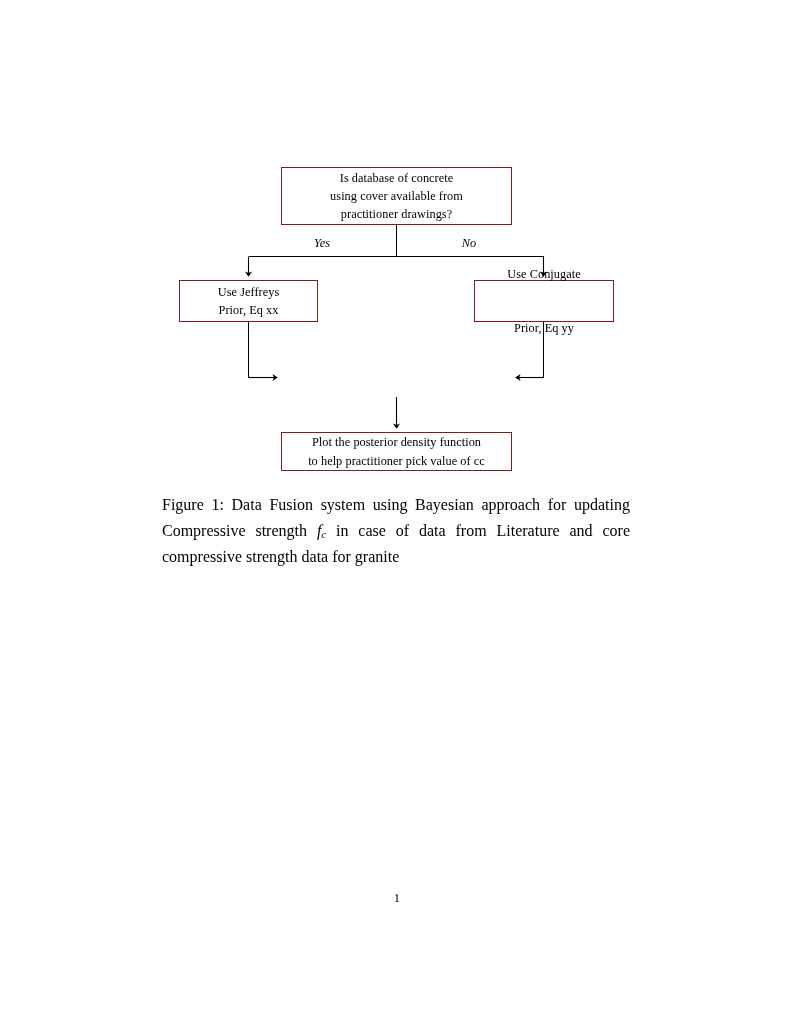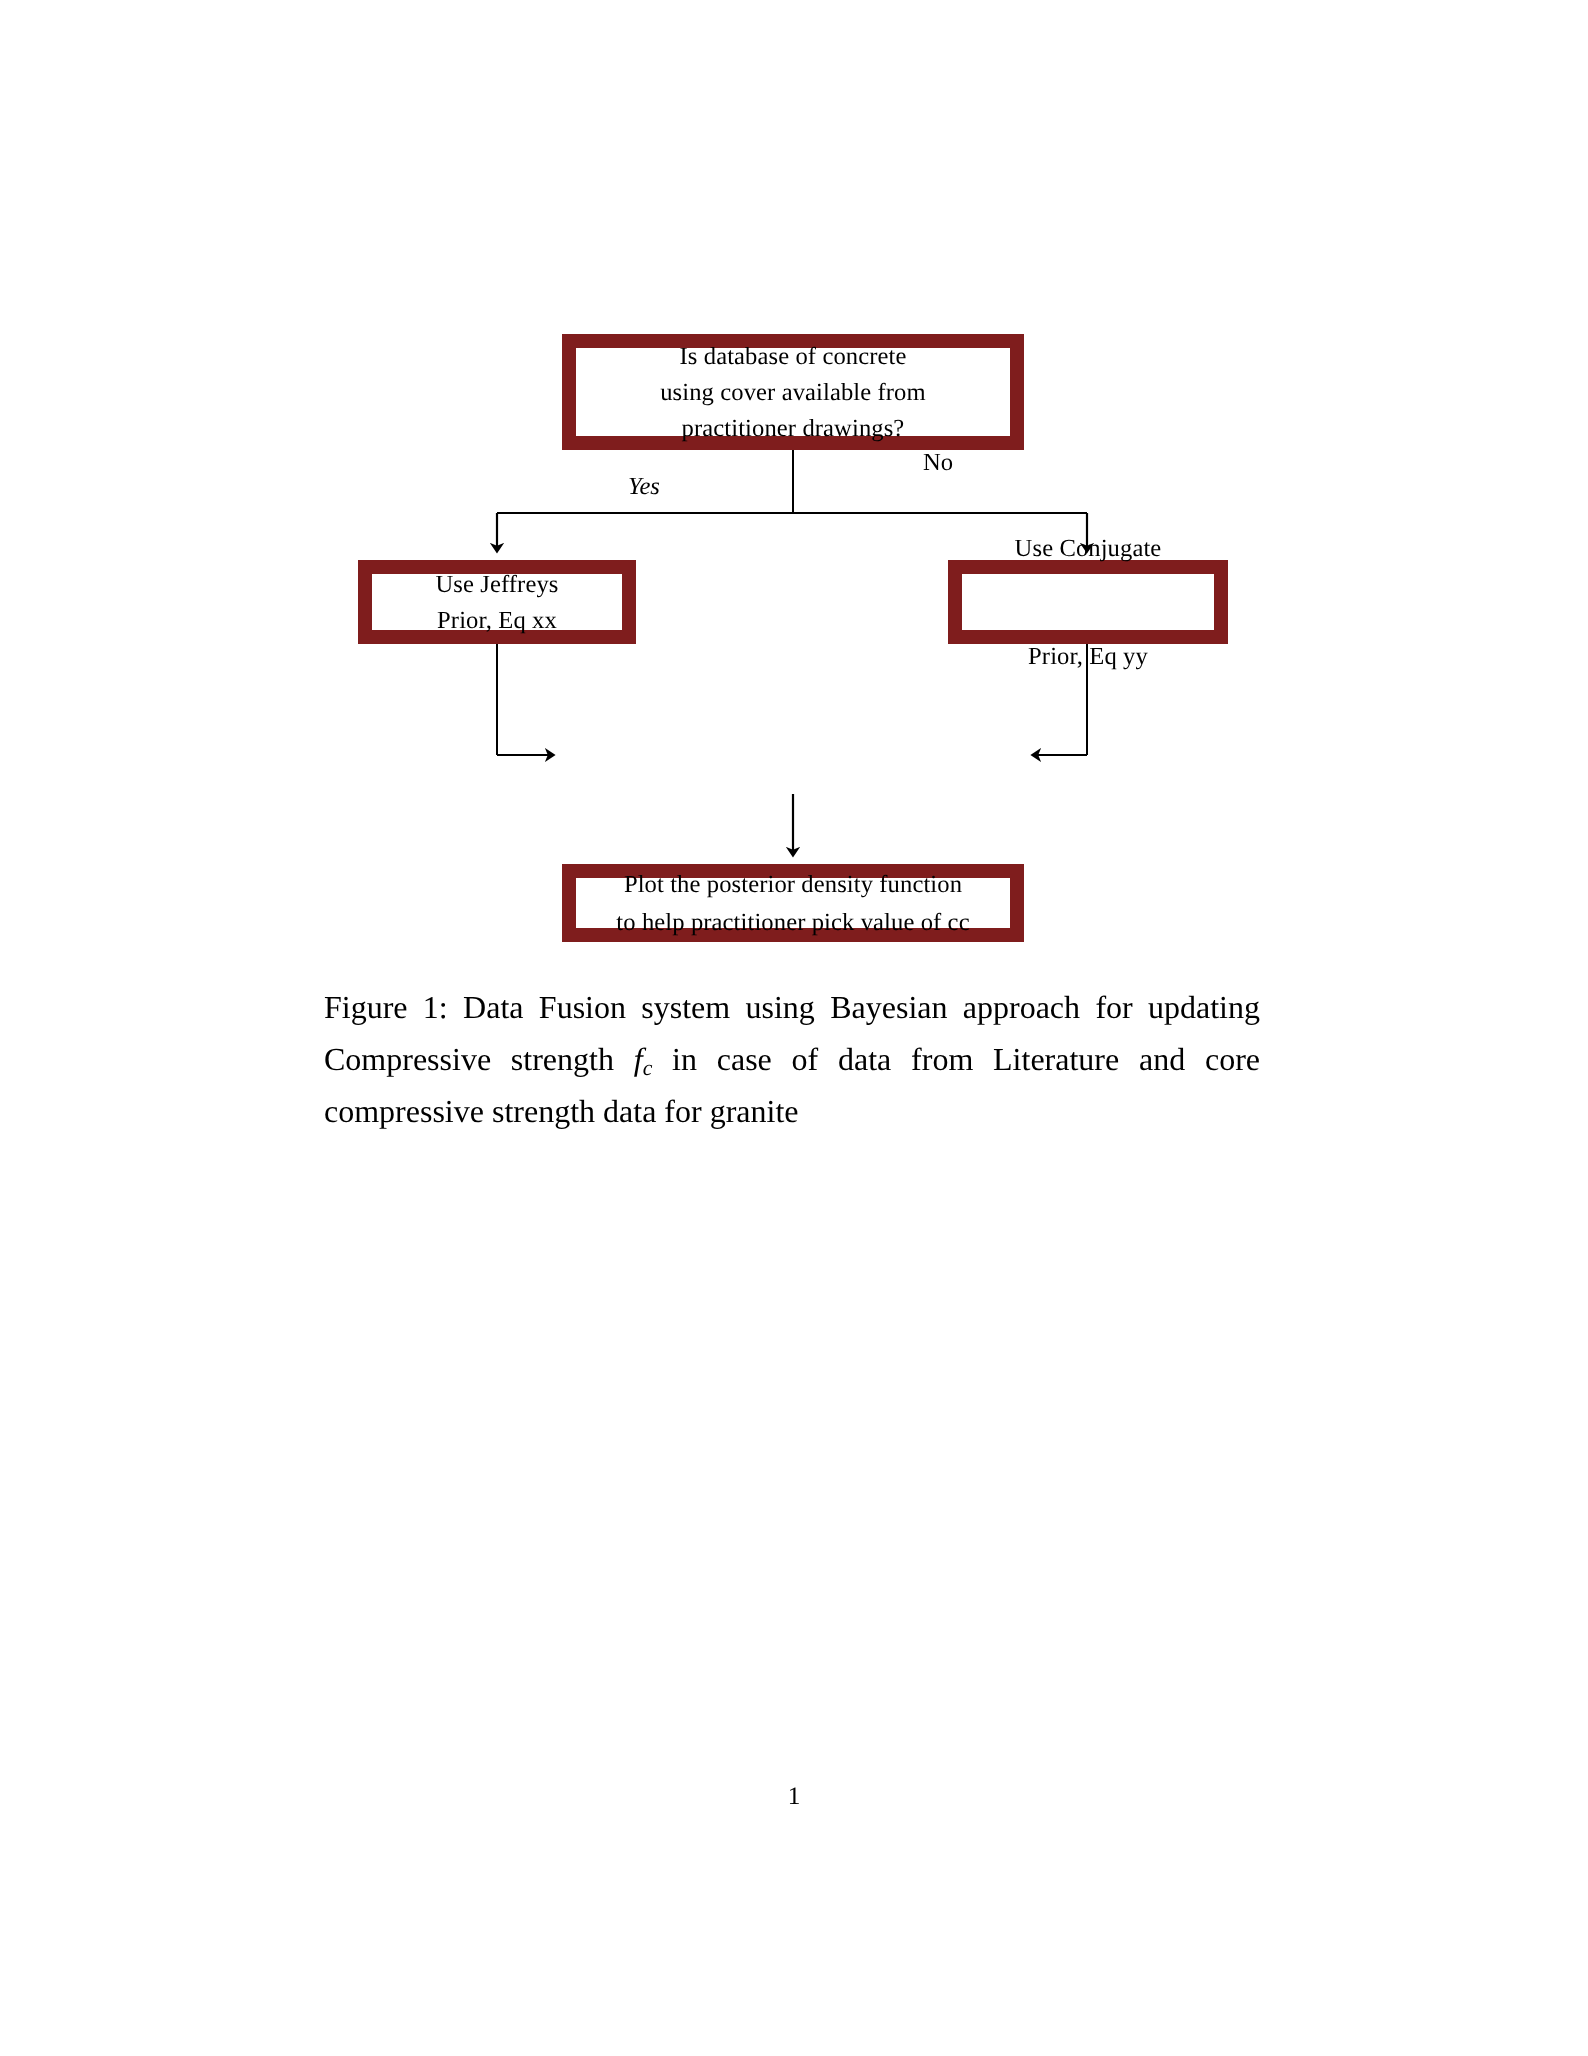--- a/index.html
+++ b/index.html
@@ -28,21 +28,21 @@
   #flowchart {
     position: absolute;
     left: 0;
     top: 0;
     width: 794px;
     height: 490px;
   }
 
   .node {
     position: absolute;
-    border: 7px solid #7f1d1d;
+    border: 1px solid #7f1d1d;
     box-sizing: border-box;
     background: #ffffff;
     display: flex;
     flex-direction: column;
     align-items: center;
     justify-content: center;
     font-size: 12.3px;
     line-height: 1.48;
     text-align: center;
     white-space: nowrap;
@@ -57,21 +57,21 @@
   #node-plot      { left: 281px; top: 432px; width: 231px; height: 39px; }
 
   .branch-label {
     position: absolute;
     font-size: 12.3px;
     line-height: 1;
     white-space: nowrap;
     text-align: center;
   }
   #label-yes { left: 301px; top: 237px; width: 42px; font-style: italic; }
-  #label-no  { left: 448px; top: 225px; width: 42px; }
+  #label-no  { left: 448px; top: 237px; width: 42px; font-style: italic; }
 
   #edges {
     position: absolute;
     left: 0; top: 0;
     width: 794px;
     height: 490px;
     pointer-events: none;
   }
 
   

